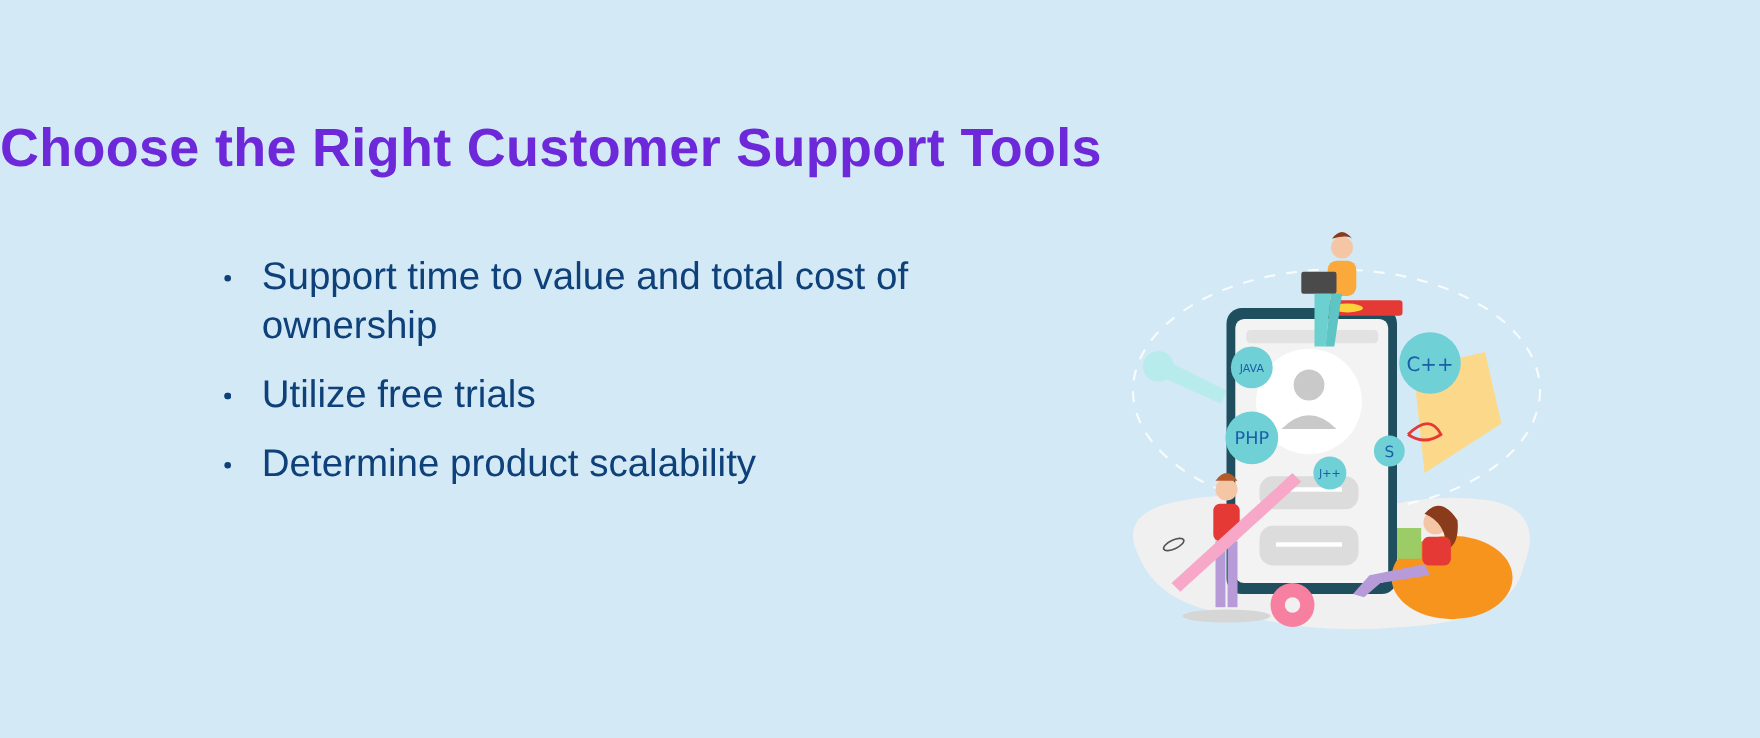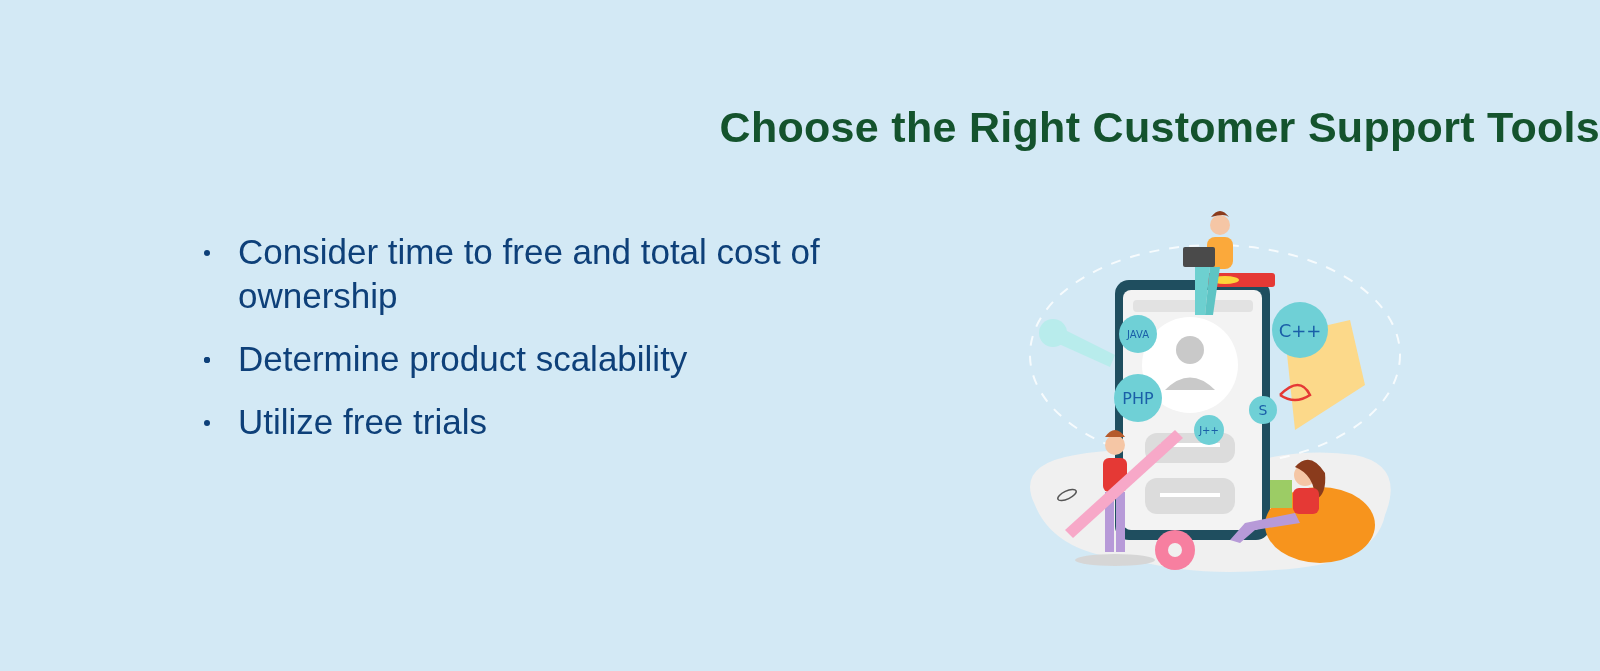--- a/index.html
+++ b/index.html
@@ -4,23 +4,23 @@
 <style>
   html, body { margin: 0; padding: 0; }
   body {
     width: 1600px; height: 671px; overflow: hidden;
     background: #d3e9f5;
     font-family: "Liberation Sans", "DejaVu Sans", sans-serif;
     position: relative;
   }
   .title {
     position: absolute; left: 0; right: 0; top: 74px;
-    text-align: right;
-    font-size: 43px; font-weight: bold;
-    color: #14532d;
+    text-align: left;
+    font-size: 49px; font-weight: bold;
+    color: #6d28d9;
     letter-spacing: 0.3px;
   }
   .bullets {
     position: absolute; left: 200px; top: 230px;
     width: 760px;
     margin: 0; padding: 0; list-style: none;
     color: #0e4079;
     font-size: 35px; line-height: 44px;
   }
   .bullets li {
@@ -34,24 +34,24 @@
   .illus {
     position: absolute; left: 1015px; top: 205px; width: 400px; height: 390px;
   }
 </style>
 </head>
 <body>
 
 <h1 class="title">Choose the Right Customer Support Tools</h1>
 
 <ul class="bullets">
-  <li><span class="dot"></span><span>Consider time to free and total cost of ownership</span></li>
+  <li><span class="dot"></span><span>Support time to value and total cost of ownership</span></li>
   <li><span class="dot"></span></li>
+  <li><span class="dot"></span><span>Utilize free trials</span></li>
   <li><span class="dot"></span><span>Determine product scalability</span></li>
-  <li><span class="dot"></span><span>Utilize free trials</span></li>
 </ul>
 
 <svg class="illus" viewBox="0 0 400 390" xmlns="http://www.w3.org/2000/svg">
 
   <path d="M20 300 Q0 260 60 250 Q140 235 200 270 Q270 240 340 250 Q390 260 370 310 Q360 360 260 365 Q180 372 120 355 Q40 350 20 300 Z" fill="#f0f0f0"></path>
 
   <ellipse cx="200" cy="150" rx="185" ry="110" fill="none" stroke="#ffffff" stroke-width="2" stroke-dasharray="10 10" opacity="0.8"></ellipse>
 
   <path d="M40 120 L100 150 L95 162 L35 135 Z" fill="#b8ecec"></path>
   <circle cx="38" cy="128" r="14" fill="#b8ecec"></circle>

